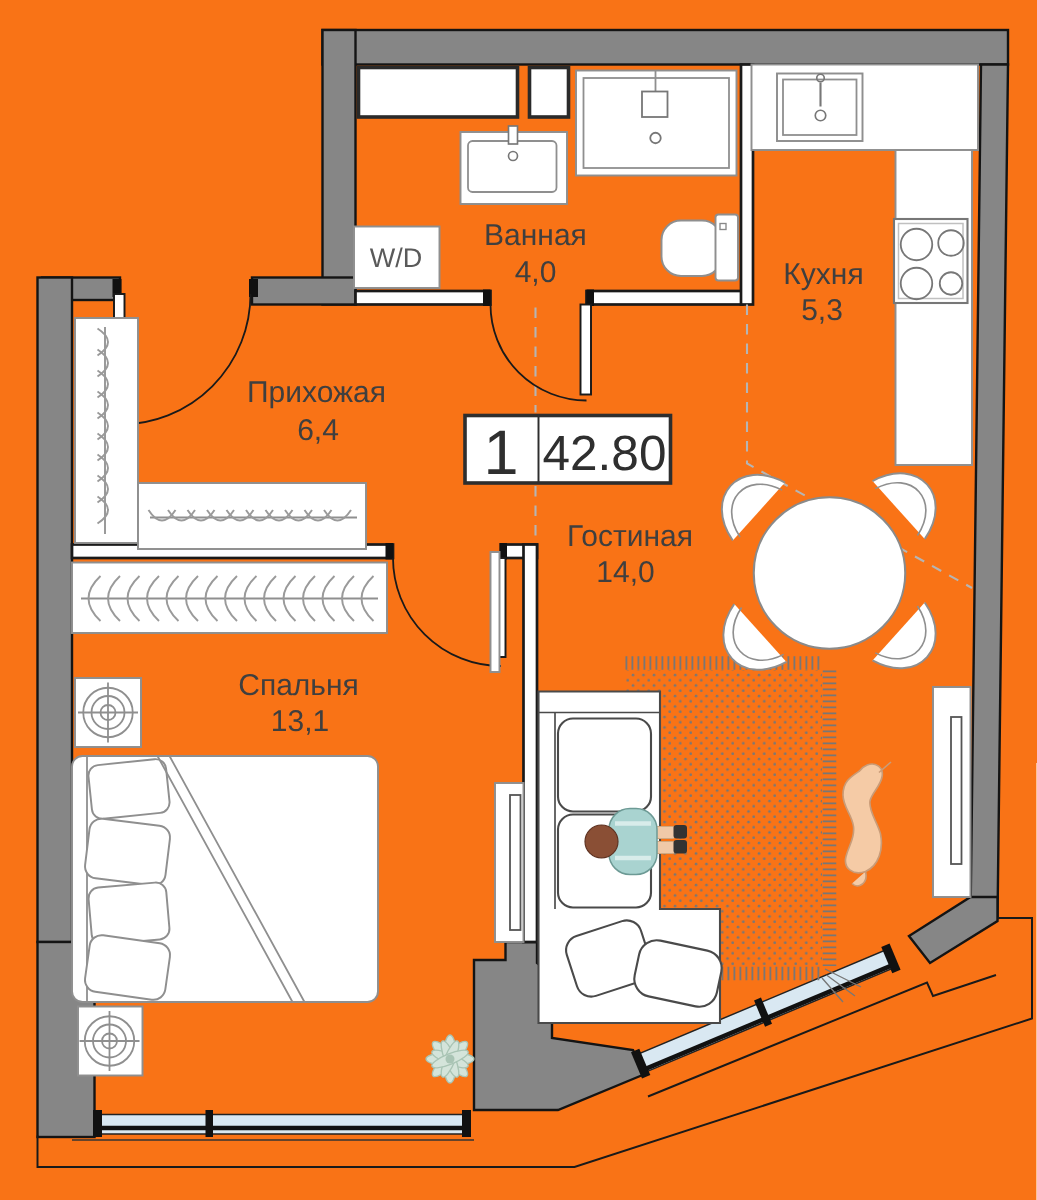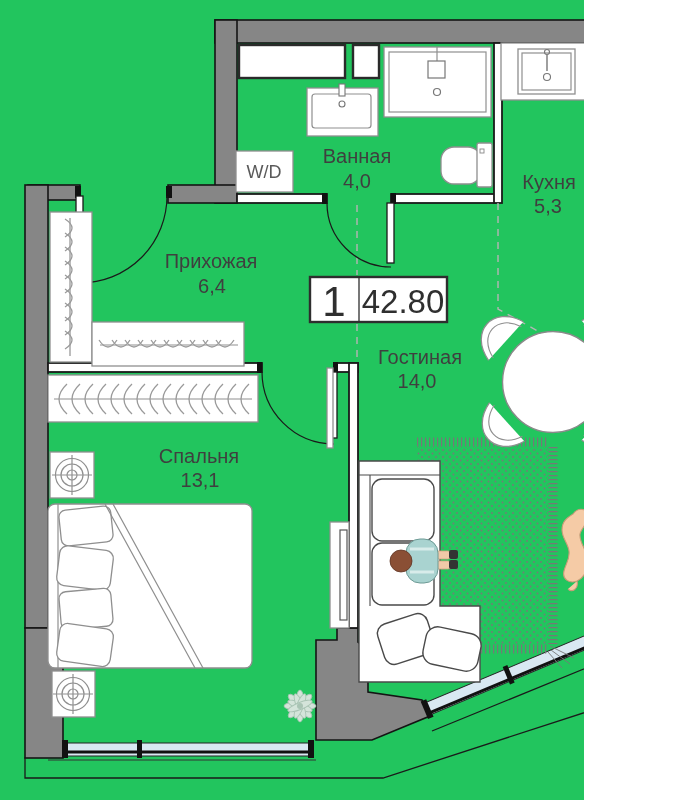--- a/index.html
+++ b/index.html
@@ -1,16 +1,16 @@
 <!DOCTYPE html>
 <html><head>
 <meta charset="utf-8">
 <style>
   html,body{margin:0;padding:0;background:#fff;}
-  .stage{position:relative;width:584px;height:800px;background:#22c55e;overflow:hidden;
+  .stage{position:relative;width:691px;height:800px;background:#f97316;overflow:hidden;
          font-family:"Liberation Sans", sans-serif;}
   svg{display:block}
   text{font-family:"Liberation Sans", sans-serif; fill:#3f3f3f;}
   .room-name{font-size:20px;}
   .room-area{font-size:20px;}
   .wd-label{font-size:18px; fill:#5a5a5a;}
   .badge-num{font-size:42px; fill:#2f2f2f;}
   .badge-area{font-size:33px; fill:#2f2f2f;}
   .wall{fill:#868686;stroke:#141414;stroke-width:1.6;}
   .twall{fill:#ffffff;stroke:#1a1a1a;stroke-width:1.8;}

